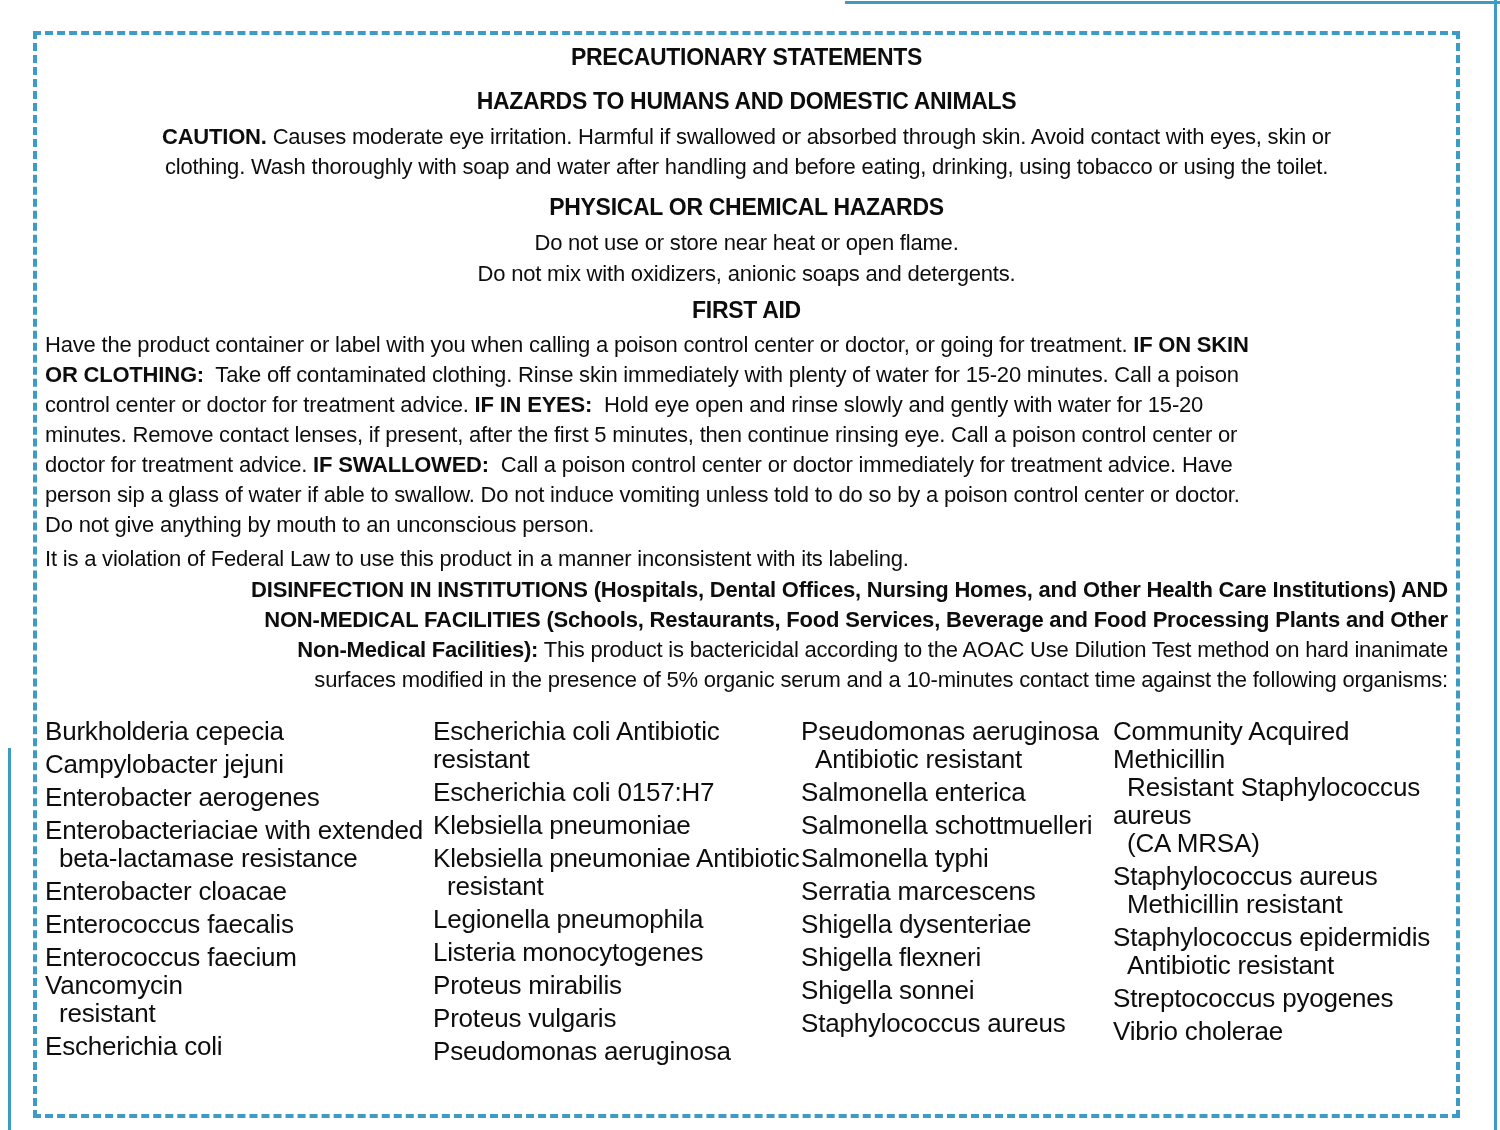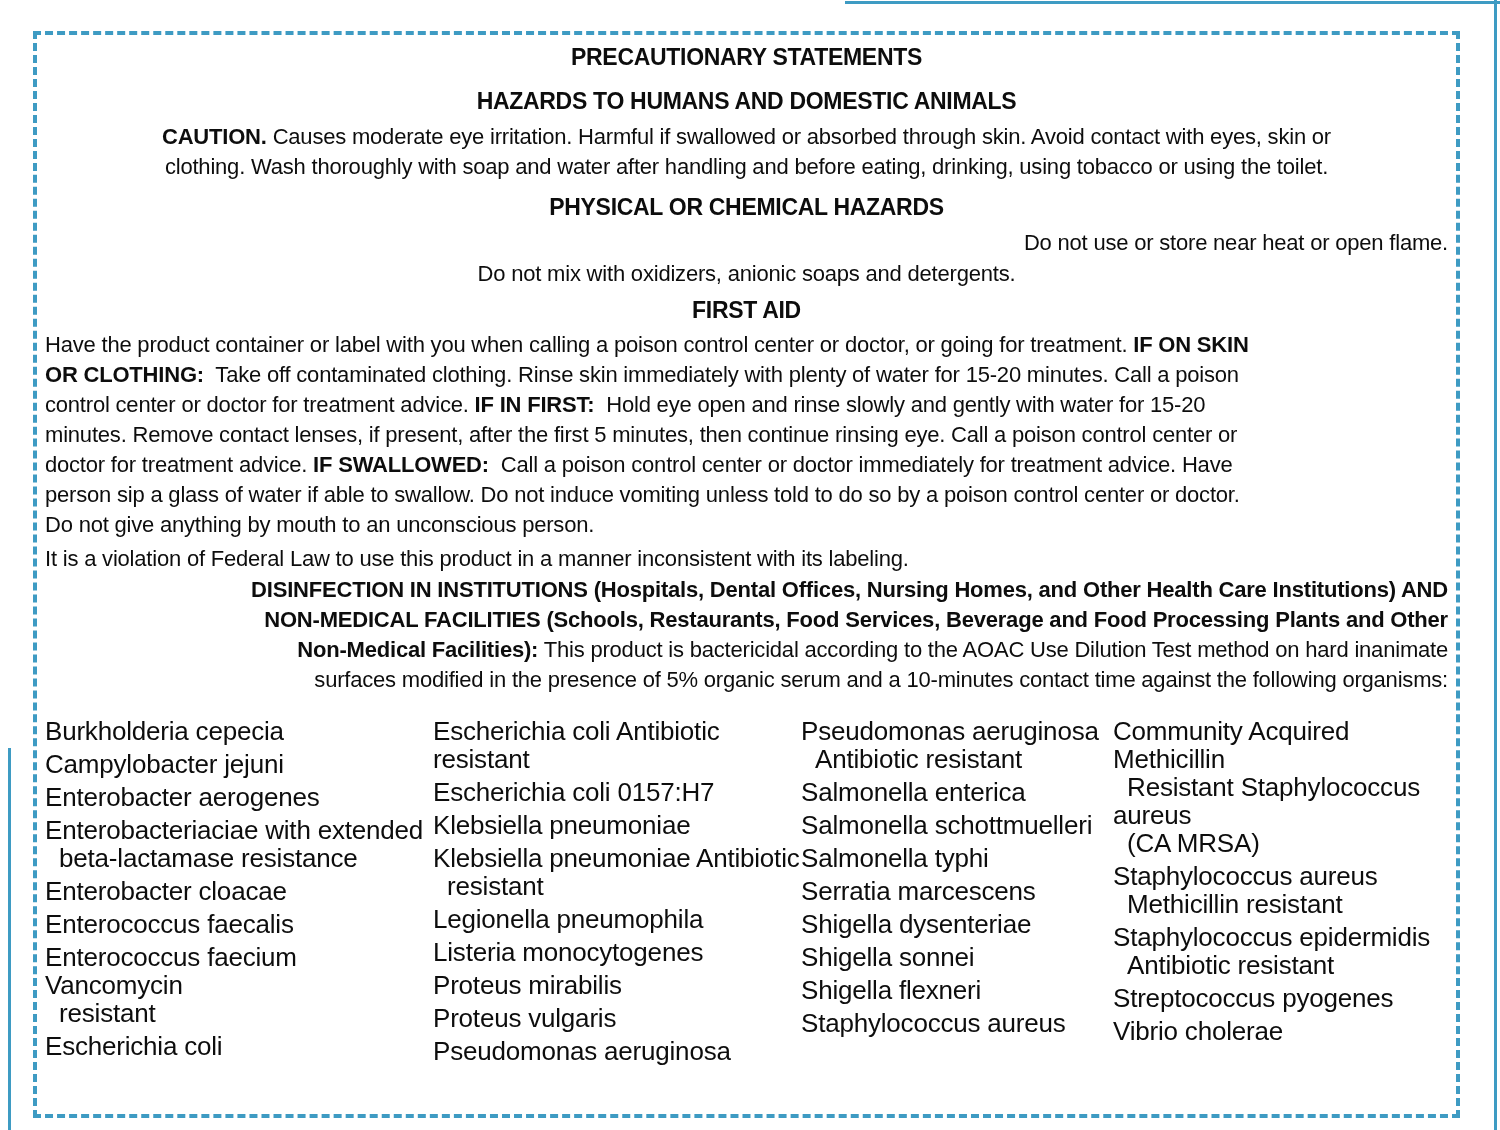--- a/index.html
+++ b/index.html
@@ -28,21 +28,21 @@
   .h-physical   { margin-top:9px; }
   .h-firstaid   { margin-top:5px; }
   .h-directions { margin-top:9px; }
 
   .body-text {
     font-size:22px; line-height:30px; letter-spacing:-0.2px;
     white-space:pre-wrap; margin:0;
   }
   .caution      { text-align:center; margin-top:5px; padding:0 22px; }
   .center-line  { text-align:center; white-space:normal; }
-  .cl-1         { margin-top:2px; line-height:31px;text-align:right; }
+  .cl-1         { margin-top:2px; line-height:31px; }
   .cl-2         { line-height:31px; }
   .fa-para      { margin-top:3px; }
   .violation    { margin-top:4px; }
   .disinfection { margin-top:1px;text-align:right; }
   b, .bold      { font-weight:bold; }
 
   .org-row { display:flex; margin-top:22px; }
   .org-col:nth-child(1) { width:388px; }
   .org-col:nth-child(2) { width:368px; }
   .org-col:nth-child(3) { width:312px; }
@@ -70,21 +70,21 @@
 
   <h2 class="heading h-physical">PHYSICAL OR CHEMICAL HAZARDS</h2>
 
   <p class="body-text center-line cl-1">Do not use or store near heat or open flame.</p>
   <p class="body-text center-line cl-2">Do not mix with oxidizers, anionic soaps and detergents.</p>
 
   <h2 class="heading h-firstaid">FIRST AID</h2>
 
   <p class="body-text fa-para"><span>Have the product container or label with you when calling a poison control center or doctor, or going for treatment. </span><span class="bold">IF ON SKIN
 OR CLOTHING:</span><span>  Take off contaminated clothing. Rinse skin immediately with plenty of water for 15-20 minutes. Call a poison
-control center or doctor for treatment advice. </span><span class="bold">IF IN FIRST:</span><span>  Hold eye open and rinse slowly and gently with water for 15-20
+control center or doctor for treatment advice. </span><span class="bold">IF IN EYES:</span><span>  Hold eye open and rinse slowly and gently with water for 15-20
 minutes. Remove contact lenses, if present, after the first 5 minutes, then continue rinsing eye. Call a poison control center or
 doctor for treatment advice. </span><span class="bold">IF SWALLOWED:</span><span>  Call a poison control center or doctor immediately for treatment advice. Have
 person sip a glass of water if able to swallow. Do not induce vomiting unless told to do so by a poison control center or doctor.
 Do not give anything by mouth to an unconscious person.</span></p>
 
 
   <p class="body-text violation">It is a violation of Federal Law to use this product in a manner inconsistent with its labeling.</p>
 
   <p class="body-text disinfection"><span class="bold">DISINFECTION IN INSTITUTIONS (Hospitals, Dental Offices, Nursing Homes, and Other Health Care Institutions) AND
 NON-MEDICAL FACILITIES (Schools, Restaurants, Food Services, Beverage and Food Processing Plants and Other
@@ -117,22 +117,22 @@
         <div class="org-item">Pseudomonas aeruginosa</div>
       </div>
     <div class="org-col">
         <div class="org-item">Pseudomonas aeruginosa
   Antibiotic resistant</div>
         <div class="org-item">Salmonella enterica</div>
         <div class="org-item">Salmonella schottmuelleri</div>
         <div class="org-item">Salmonella typhi</div>
         <div class="org-item">Serratia marcescens</div>
         <div class="org-item">Shigella dysenteriae</div>
+        <div class="org-item">Shigella flexneri</div>
         <div class="org-item">Shigella sonnei</div>
-        <div class="org-item">Shigella flexneri</div>
         <div class="org-item">Staphylococcus aureus</div>
       </div>
     <div class="org-col">
         <div class="org-item">Community Acquired Methicillin
   Resistant Staphylococcus aureus
   (CA MRSA)</div>
         <div class="org-item">Staphylococcus aureus
   Methicillin resistant</div>
         <div class="org-item">Staphylococcus epidermidis
   Antibiotic resistant</div>

